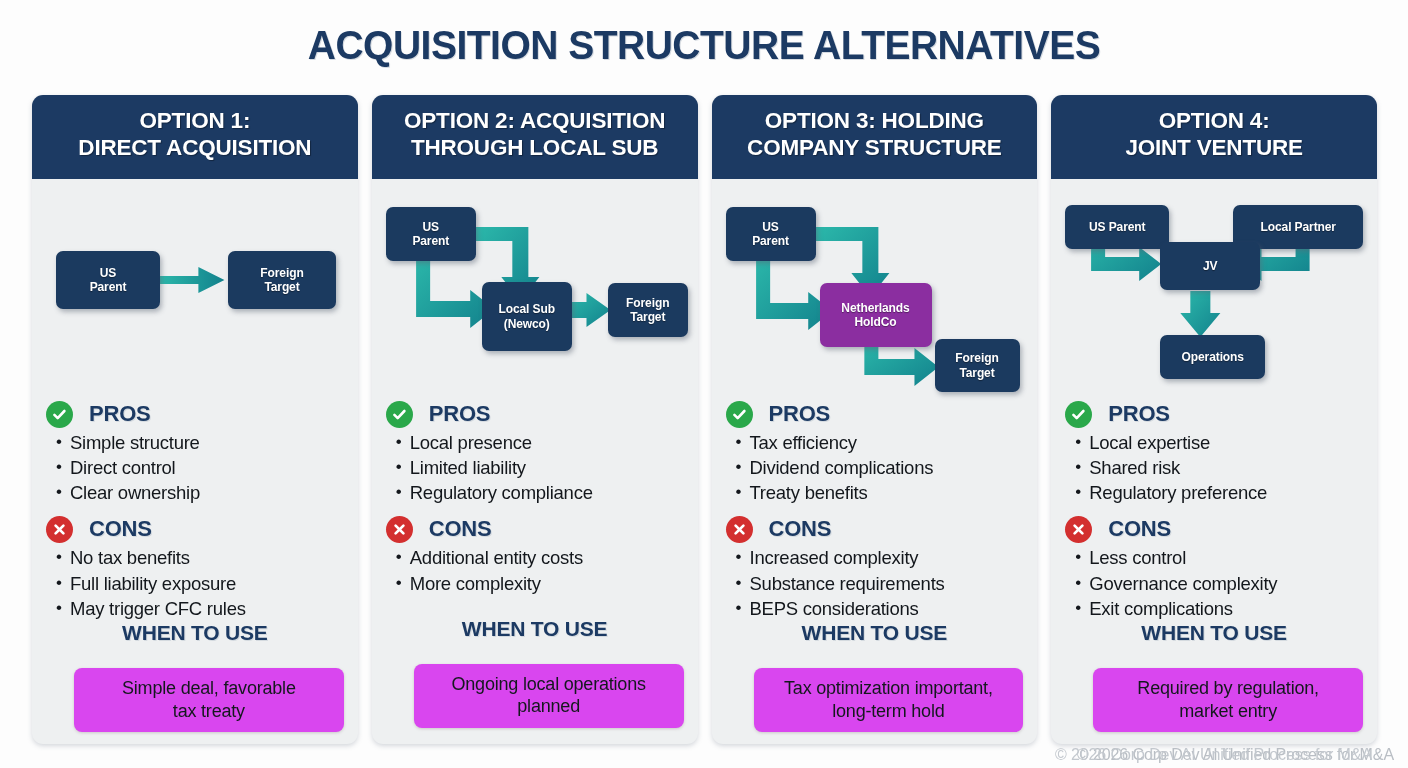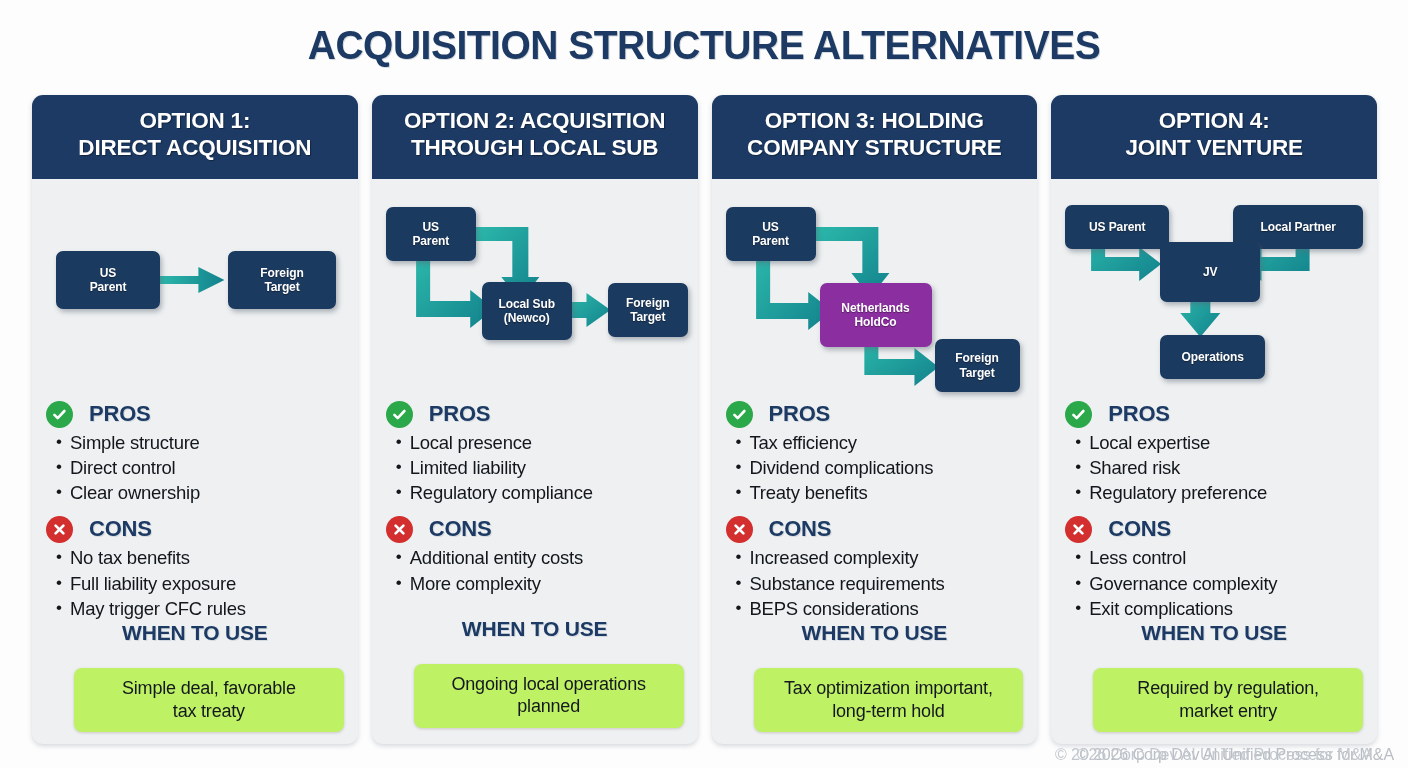--- a/index.html
+++ b/index.html
@@ -157,21 +157,21 @@
   .when-title {
     text-align: center;
     font-size: 21px;
     font-weight: bold;
     color: #1c3a63;
     letter-spacing: -0.2px;
     text-shadow: 1px 1px 0 rgba(185,195,205,0.5);
     margin-bottom: 23px;
   }
   .when-box {
-    background: #bef264;
+    background: #d946ef;
     border-radius: 8px;
     color: #14181d;
     text-align: center;
     font-size: 18px;
     font-weight: normal;
     line-height: 1.26;
     padding: 9px 8px 10px;
     box-shadow: 0 1px 3px rgba(120,100,100,0.28);
     letter-spacing: -0.2px;
     margin-left: 28px;
@@ -295,21 +295,21 @@
         <path d="M44,72 L58,72 L58,122 L98,122 L98,111 L122,130 L98,149 L98,138 L44,138 Z" fill="url(#tg2a)"></path>
 
         <path d="M196,123 L214,123 L214,114 L238,131 L214,148 L214,139 L196,139 Z" fill="url(#tg2a)"></path>
       </svg>
       <div class="node" style="left:14px; top:28px; width:90px; height:54px;">
         <div>
           <span class="ln">US</span>
           <span class="ln">Parent</span>
         </div>
       </div>
-      <div class="node" style="left:110px; top:103px; width:90px; height:58px;">
+      <div class="node" style="left:110px; top:103px; width:90px; height:69px;">
         <div>
           <span class="ln">Local Sub</span>
           <span class="ln">(Newco)</span>
         </div>
       </div>
       <div class="node" style="left:236px; top:104px; width:80px; height:54px;">
         <div>
           <span class="ln">Foreign</span>
           <span class="ln">Target</span>
         </div>
@@ -462,21 +462,21 @@
       <div class="node" style="left:14px; top:26px; width:104px; height:44px;">
         <div>
             <span class="ln">US Parent</span>
           </div>
       </div>
       <div class="node" style="left:182px; top:26px; width:130px; height:44px;">
         <div>
             <span class="ln">Local Partner</span>
           </div>
       </div>
-      <div class="node" style="left:109px; top:63px; width:100px; height:60px;">
+      <div class="node" style="left:109px; top:63px; width:100px; height:48px;">
         <div>
             <span class="ln">JV</span>
           </div>
       </div>
       <div class="node" style="left:109px; top:156px; width:105px; height:44px;">
         <div>
             <span class="ln">Operations</span>
           </div>
       </div>
     </div>

